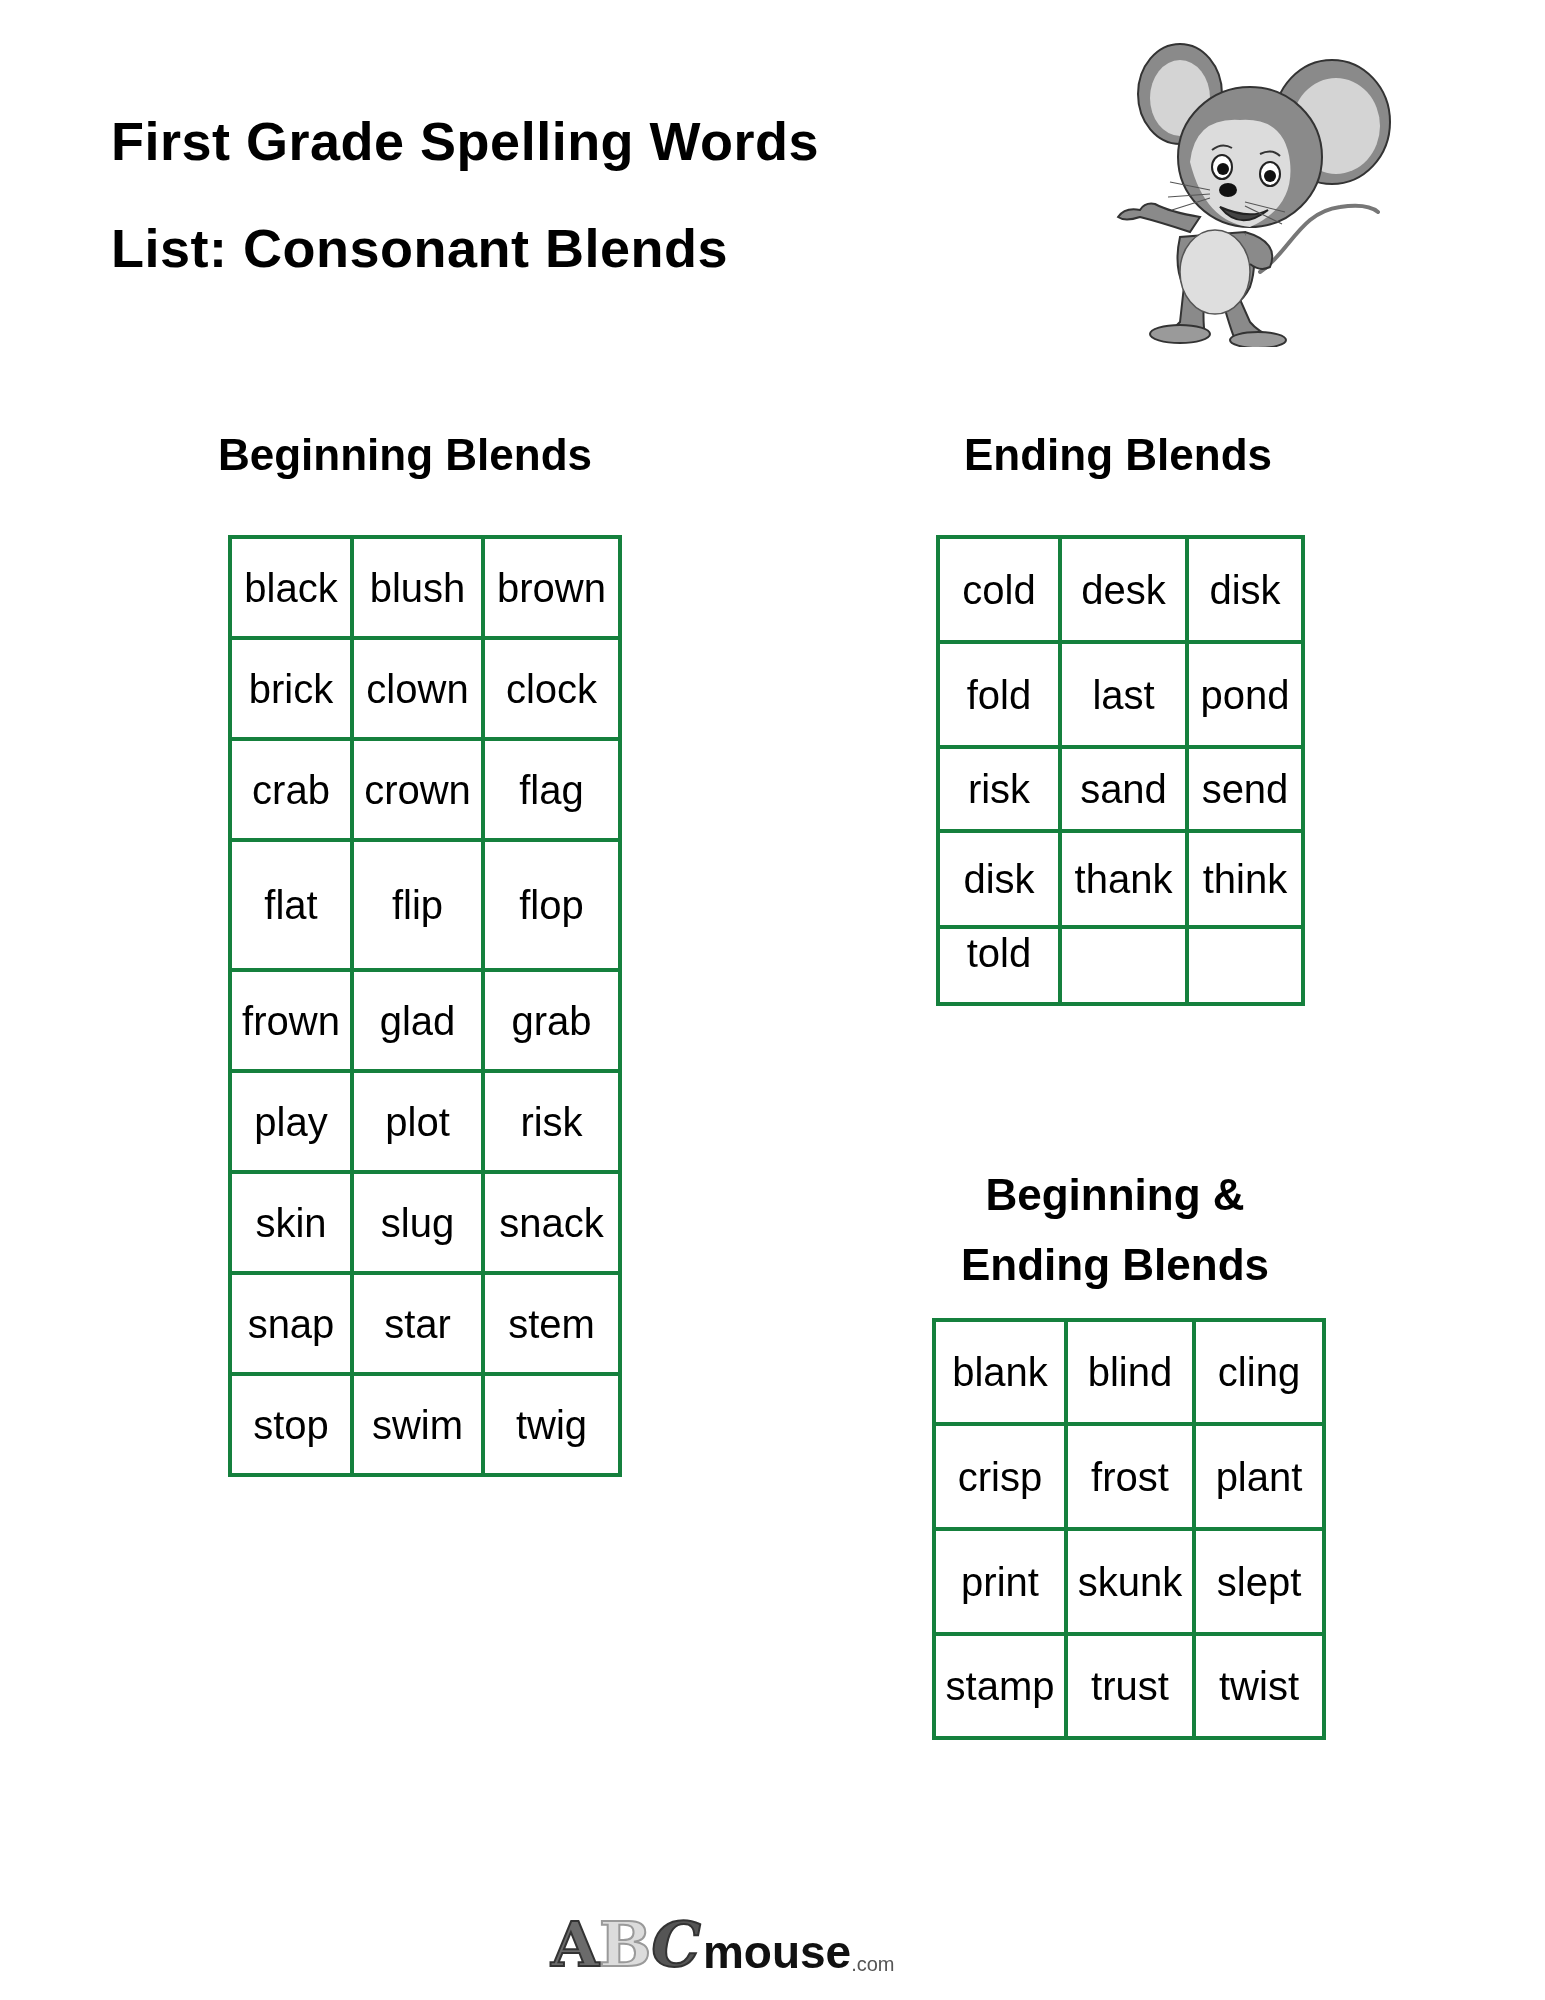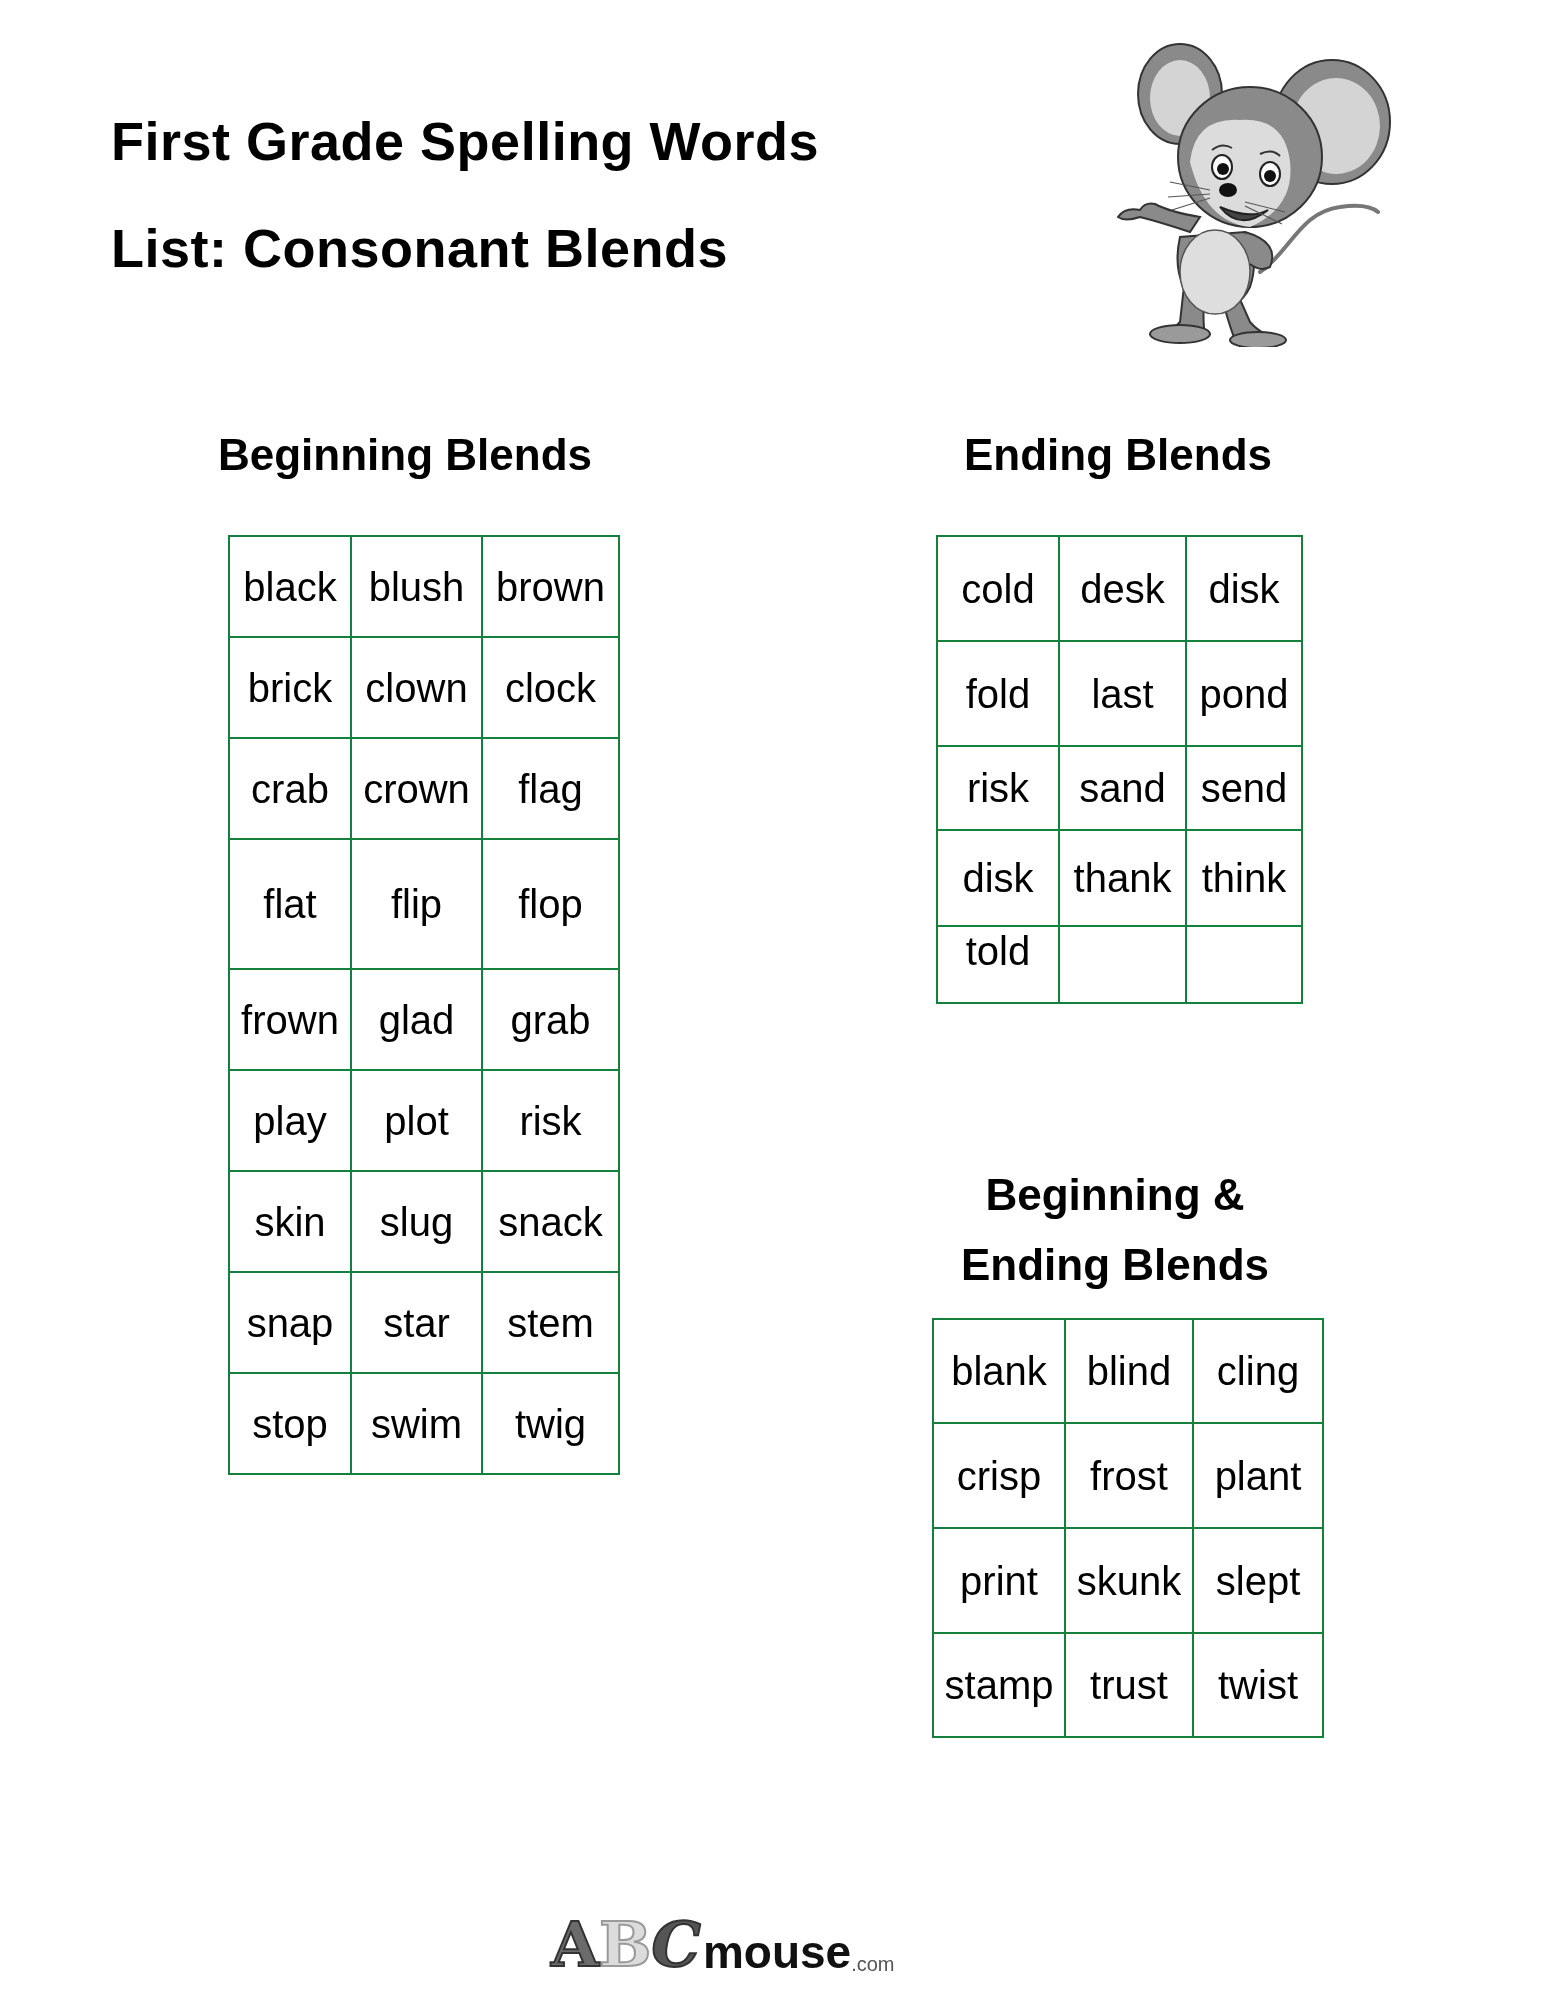--- a/index.html
+++ b/index.html
@@ -4,21 +4,21 @@
 <style>
   html, body { margin: 0; padding: 0; background: #ffffff; }
   body { width: 1545px; height: 2000px; position: relative; overflow: hidden;
          font-family: "Liberation Sans", "DejaVu Sans", sans-serif; color: #000; }
   .title { position: absolute; left: 103px; top: 80px; margin: 8px;
            font-size: 54px; font-weight: bold; line-height: 107px; letter-spacing: 0.5px; }
   .title span { display: block; white-space: nowrap; }
   .heading { position: absolute; margin: 0; font-size: 44px; font-weight: bold;
              text-align: center; white-space: nowrap; line-height: 70px; }
   table.words { position: absolute; border-collapse: collapse; table-layout: fixed; }
-  table.words td { border: 2px solid #15803d; text-align: center; vertical-align: middle;
+  table.words td { border: 4px solid #15803d; text-align: center; vertical-align: middle;
                    font-size: 40px; padding: 0; white-space: nowrap; overflow: hidden;
                    line-height: 1; }
   .mascot { position: absolute; left: 1110px; top: 22px; width: 290px; height: 325px; }
   .logo { position: absolute; left: 551px; top: 1912px; height: 64px; display: flex;
           align-items: flex-end; white-space: nowrap; }
   .logo .lA, .logo .lB, .logo .lC { font-family: "DejaVu Serif", serif; font-weight: bold;
           font-size: 62px; line-height: 1; -webkit-text-stroke: 2px #333; }
   .logo .lA { color: #6b6b6b; }
   .logo .lB { color: #dcdcdc; -webkit-text-stroke: 2px #9a9a9a; }
   .logo .lC { color: #555; font-style: italic; }

